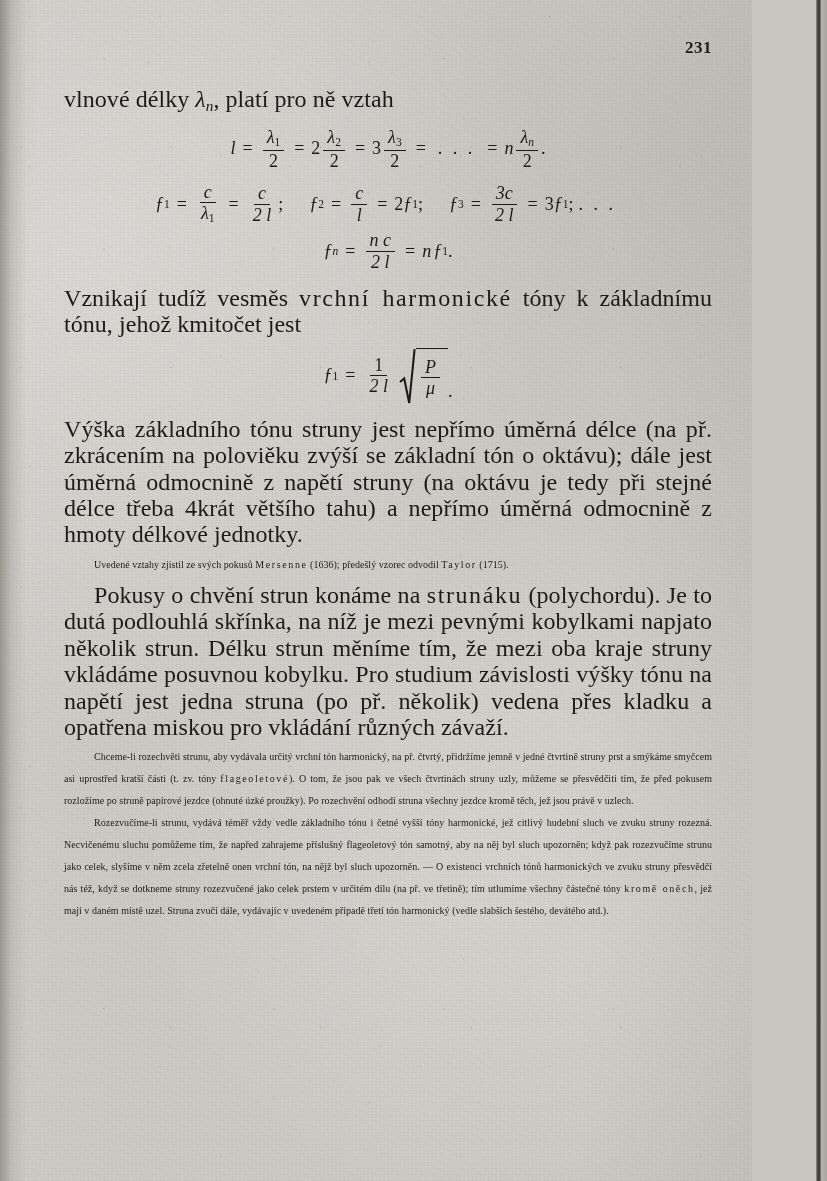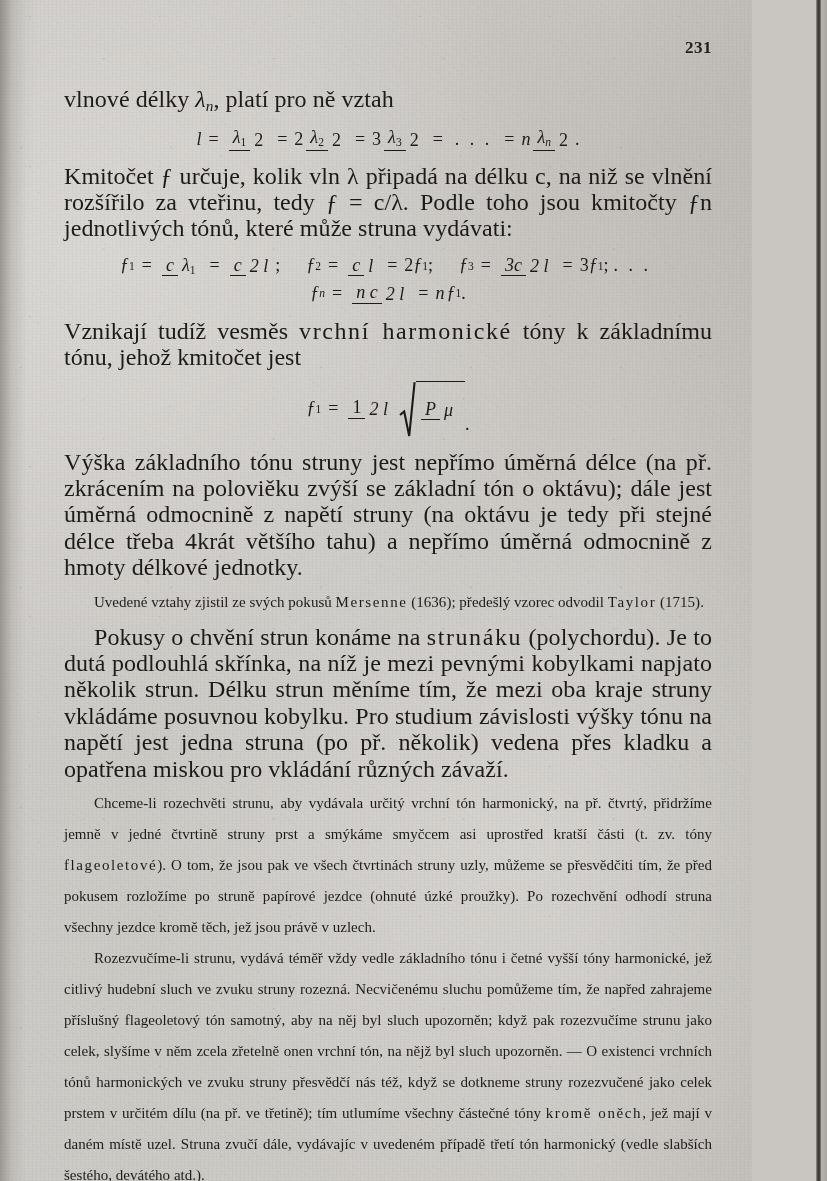--- a/index.html
+++ b/index.html
@@ -113,22 +113,22 @@
     -webkit-hyphens: none;
     hyphens: none;
   }
 
   .p-large {
     font-size: 24px;
     line-height: 26.4px;
     letter-spacing: .05px;
   }
   .p-small {
-    font-size: 15px;
-    line-height: 31px;
+    font-size: 10px;
+    line-height: 22px;
     letter-spacing: .02px;
   }
   .indent { text-indent: 30px; }
   .sp-above-6 { margin-top: 6px; }
   .sp-above-10 { margin-top: 10px; }
 
   .spaced { letter-spacing: 1.6px; margin-top: 40px; }
 
   
   .formula {
@@ -141,21 +141,21 @@
     display: flex;
     align-items: center;
     justify-content: center;
     gap: 0px;
   }
   .mi { font-style: italic; font-family: "Liberation Serif", serif; }
   .mn { font-style: normal; }
   .op { margin: 0 7px; font-style: normal; }
   .frac {
     display: inline-flex;
-    flex-direction: row;
+    flex-direction: column;
     align-items: center;
     vertical-align: middle;
     margin: 0 3px;
     line-height: 1.02;
     justify-content: flex-end;
   }
   .frac .num {
     padding: 0 4px 1px 4px;
     border-bottom: 1.4px solid #1d1b19;
   }
@@ -242,21 +242,20 @@
           <span class="op">=</span>
           <span class="mi">n</span>
           <span class="frac">
             <span class="num"><span class="lam">λ</span><sub class="idx">n</sub></span>
             <span class="den">2</span>
           </span>
           <span>.</span>
         </div>
       </div>
 
-      <p class="p-large ink">Kmitočet ƒ určuje, kolik vln λ připadá na délku c, na niž se vlnění rozšířilo za vteřinu, tedy ƒ = c/λ. Podle toho jsou kmitočty ƒn jednotlivých tónů, které může struna vydávati:</p>
 
       <div class="formula f-block-2 ink">
         <div class="formula-row">
 
           <span class="fsym">ƒ</span>
             <sub class="idxu">1</sub>
           <span class="op">=</span>
           <span class="frac">
             <span class="num mi">c</span>
             <span class="den"><span class="lam">λ</span><sub class="idxu">1</sub></span>

